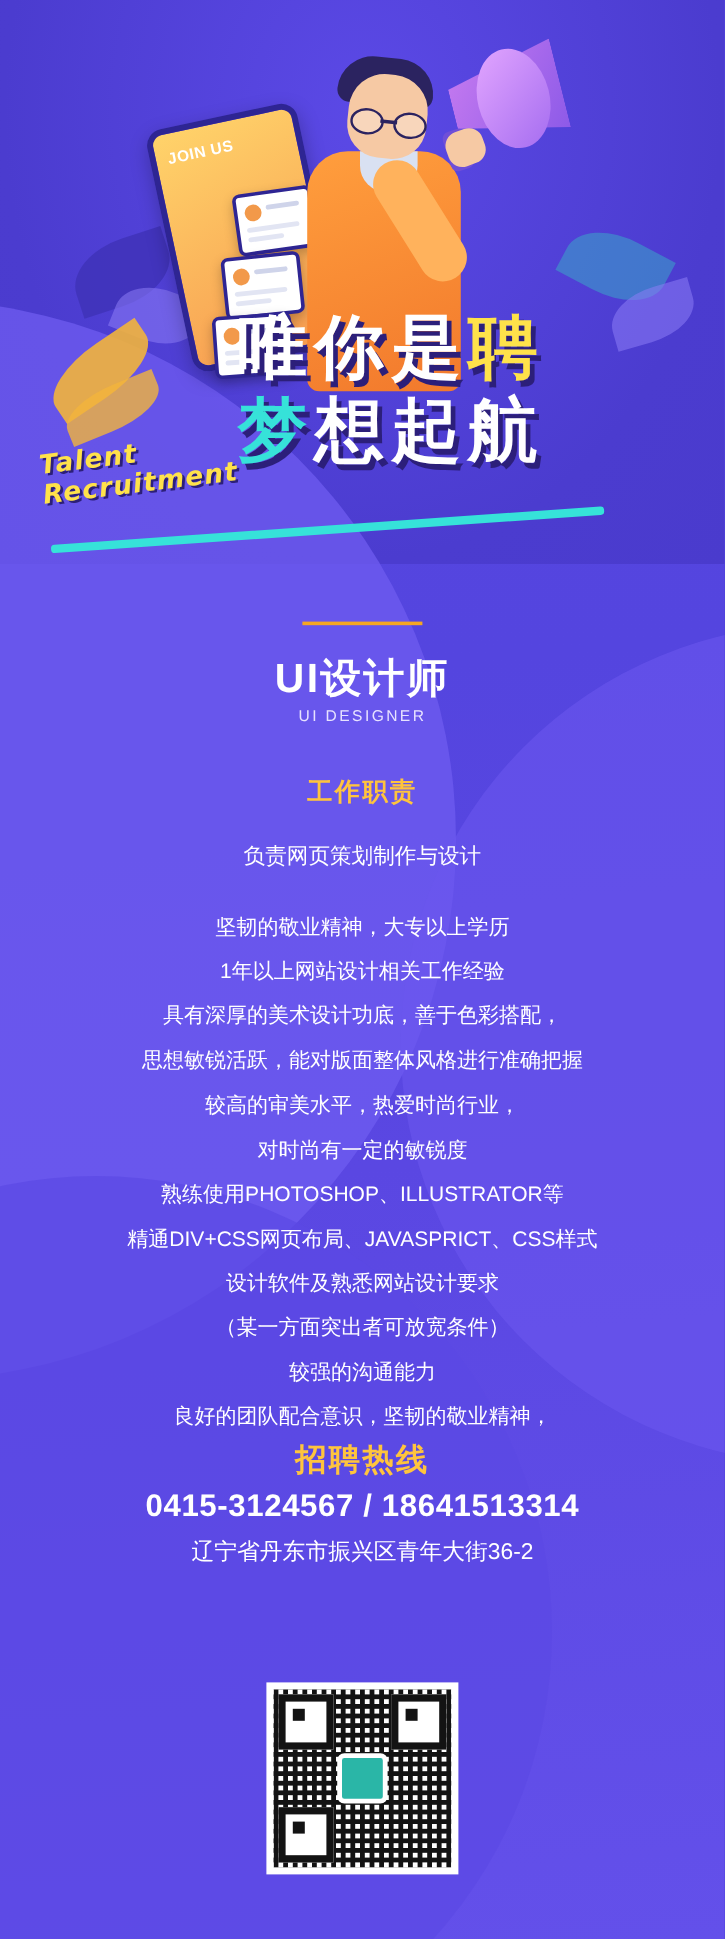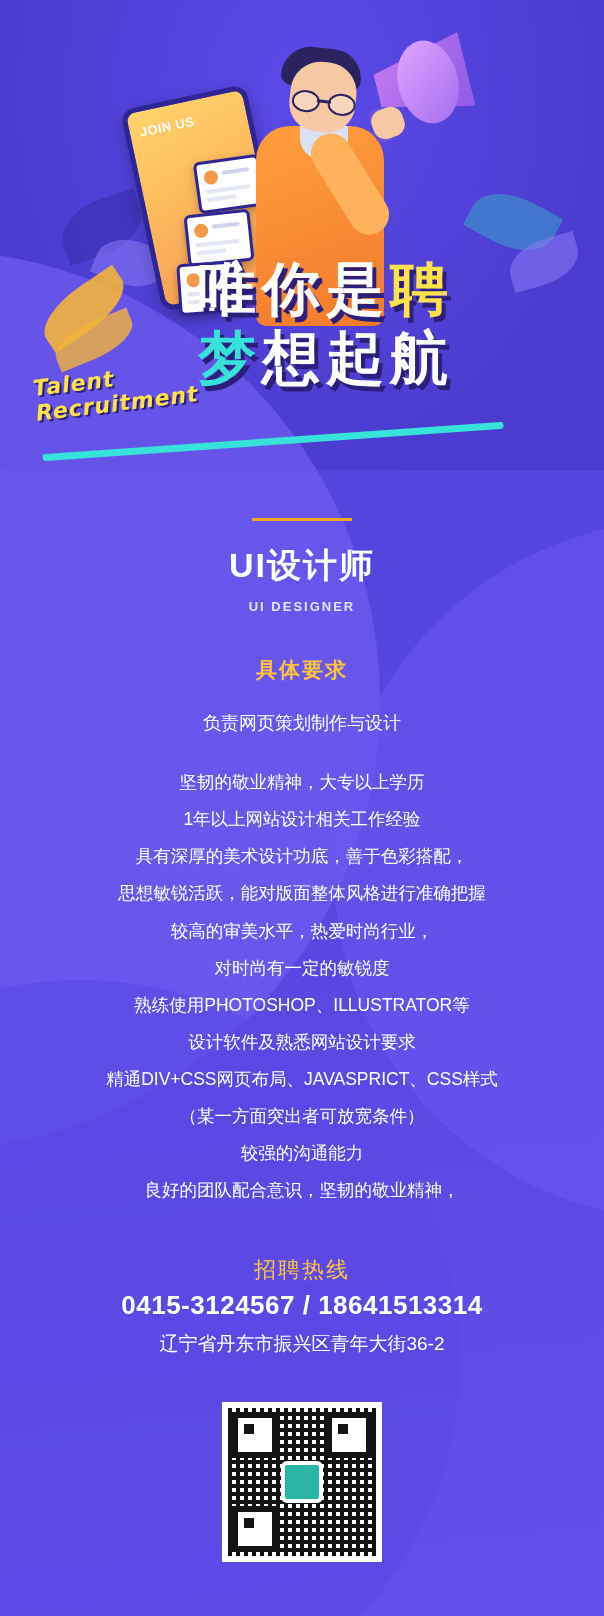--- a/index.html
+++ b/index.html
@@ -246,25 +246,23 @@
     background: #f5a623;
     margin: 18px auto 22px;
   }
   .job-title {
     font-size: 34px;
     font-weight: bold;
     letter-spacing: 2px;
     color: #ffffff;
   }
   .job-title-en {
-    margin-top: 10px;
     font-size: 13px;
     letter-spacing: 2px;
     color: #e7e2ff;
-    font-weight: bold;
   }
   .section-head {
     margin-top: 42px;
     font-size: 21px;
     font-weight: bold;
     color: #ffc43d;
     letter-spacing: 2px;
   }
   .section-body {
     margin-top: 22px;
@@ -274,23 +272,22 @@
   }
   .req-list {
     margin-top: 24px;
     font-size: 17.5px;
     line-height: 2.12;
     color: #ffffff;
   }
   .req-list div { white-space: nowrap; }
 
   .hotline-head {
-    margin-top: 46px;
-    font-size: 22px;
-    font-weight: normal;
+    font-size: 26px;
+    font-weight: bold;
     color: #ffc43d;
     letter-spacing: 2px;
   }
   .hotline-num {
     margin-top: 5px;
     font-size: 26px;
     font-weight: bold;
     letter-spacing: .5px;
     color: #ffffff;
   }
@@ -416,33 +413,33 @@
     <div>Talent</div>
     <div>Recruitment</div>
   </div>
   <div class="underbar"></div>
 
   <div class="content">
     <div class="divider"></div>
     <div class="job-title">UI设计师</div>
     <div class="job-title-en">UI DESIGNER</div>
 
-    <div class="section-head">具体要求</div>
+    <div class="section-head">工作职责</div>
     <div class="section-body">负责网页策划制作与设计</div>
 
     <div class="req-list">
       <div>坚韧的敬业精神，大专以上学历</div>
       <div>1年以上网站设计相关工作经验</div>
       <div>具有深厚的美术设计功底，善于色彩搭配，</div>
       <div>思想敏锐活跃，能对版面整体风格进行准确把握</div>
       <div>较高的审美水平，热爱时尚行业，</div>
       <div>对时尚有一定的敏锐度</div>
       <div>熟练使用PHOTOSHOP、ILLUSTRATOR等</div>
+      <div>精通DIV+CSS网页布局、JAVASPRICT、CSS样式</div>
       <div>设计软件及熟悉网站设计要求</div>
-      <div>精通DIV+CSS网页布局、JAVASPRICT、CSS样式</div>
       <div>（某一方面突出者可放宽条件）</div>
       <div>较强的沟通能力</div>
       <div>良好的团队配合意识，坚韧的敬业精神，</div>
     </div>
 
     <div class="hotline-head">招聘热线</div>
     <div class="hotline-num">0415-3124567 / 18641513314</div>
     <div class="address">辽宁省丹东市振兴区青年大街36-2</div>
   </div>
 

